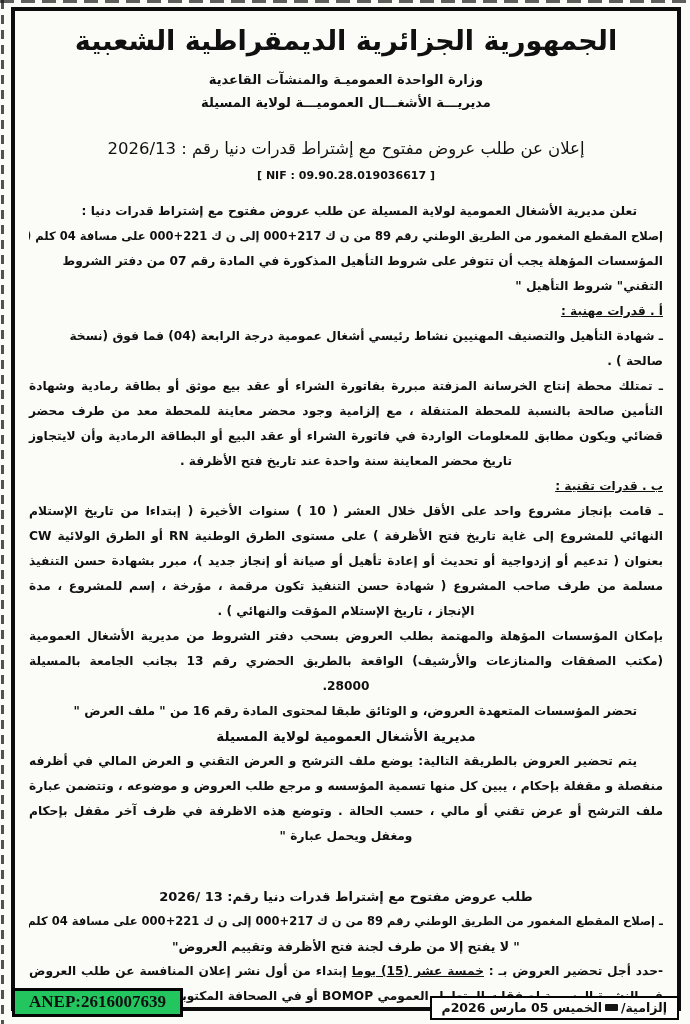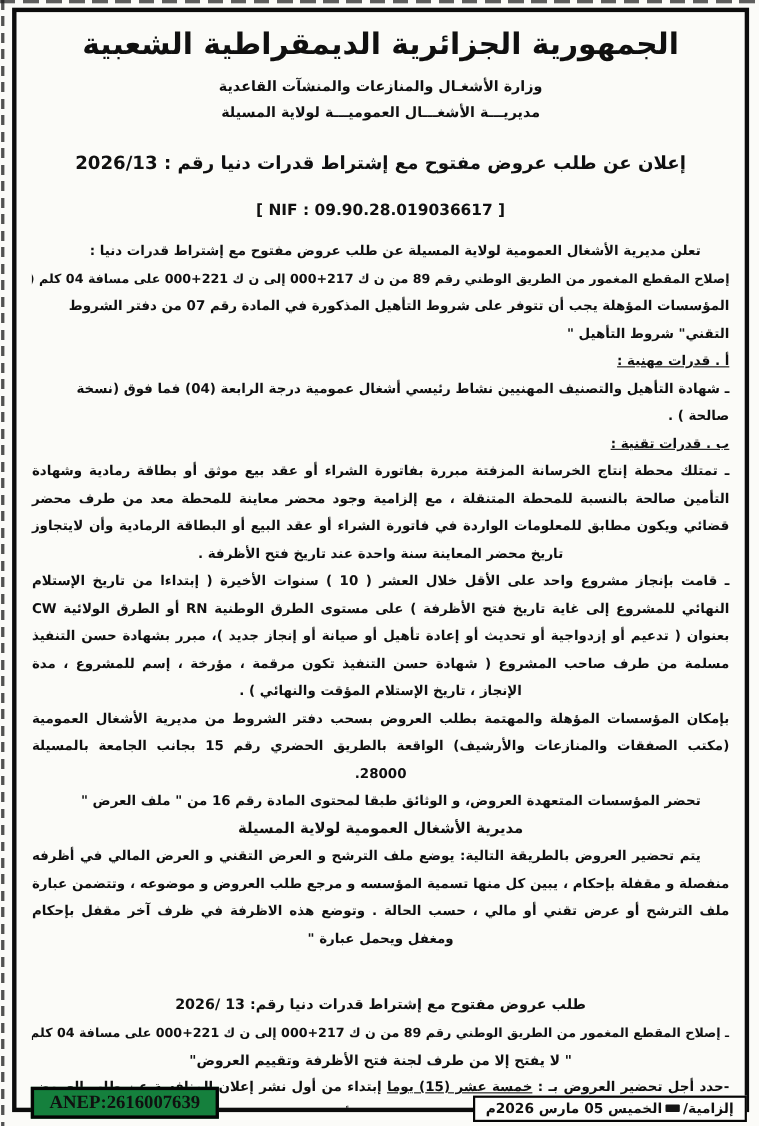--- a/index.html
+++ b/index.html
@@ -28,40 +28,40 @@
     border:4px solid #0c0c0c;
   }
   .content {
     position:absolute; inset:0;
     padding:8px 14px 4px 14px;
     direction:rtl;
     overflow:hidden;
   }
   .country   { font-size:27px; font-weight:bold; text-align:center; margin:6px 0 12px; letter-spacing:-1px; }
   .sub       { font-size:13px;  font-weight:bold; text-align:center; line-height:23px; }
-  .announce  { font-size:16.5px; font-weight:bold; text-align:center; margin-top:25px; }
-  .nif       { font-size:14px; font-weight:bold; text-align:center; margin-top:25px; direction:ltr; }
+  .announce  { font-size:16.5px; font-weight:normal; text-align:center; margin-top:25px; }
+  .nif       { font-size:11px; font-weight:bold; text-align:center; margin-top:11px; direction:ltr; }
   .bodytext  { margin-top:17px; }
   .p {
     font-size:12.2px; font-weight:700; line-height:25px;
     text-align:justify; text-align-last:right; margin:0;
   }
   .just    { text-align:justify; text-align-last:center; }
   .right   { text-align:right; text-align-last:right; }
   .center  { text-align:center; text-align-last:center; }
   .indent  { text-indent:26px; }
   .heading { text-decoration:underline; }
   .oneline { white-space:nowrap; overflow:hidden; font-size:11.5px; }
   .duration{ text-decoration:underline; }
   .env1 { font-size:13.5px; }
   .env2 { font-size:13px;margin-top:35px; }
   .env4 { font-size:12.5px; }
   .anep-box {
-    position:absolute; left:28px; bottom:7px;
-    border:3px solid #050505; background:#15803d;
+    position:absolute; left:12px; bottom:7px;
+    border:3px solid #050505; background:#22c55e;
     padding:1px 14px 2px;
     font-family:"Liberation Serif", serif;
     font-weight:bold; font-size:17px; direction:ltr;
   }
   .pub-box {
     position:absolute; right:11px; bottom:4px;
     border:2px solid #050505; background:#fdfdfb;
     padding:2px 10px 3px;
     font-size:12.5px; font-weight:bold;
     direction:rtl; display:flex; align-items:center; gap:3px;
@@ -72,39 +72,39 @@
 <body>
 
 <div class="page">
   <div class="edge-left"></div>
   <div class="edge-top"></div>
 
   <div class="frame">
     <div class="content">
 
       <div class="country">الجمهورية الجزائرية الديمقراطية الشعبية</div>
-      <div class="sub">وزارة الأشغـال والمنازعات والمنشآت القاعدية</div>
+      <div class="sub">وزارة الواحدة العموميـة والمنشآت القاعدية</div>
       <div class="sub">مديريـــة الأشغـــال العموميـــة لولاية المسيلة</div>
 
       <div class="announce">إعلان عن طلب عروض مفتوح مع إشتراط قدرات دنيا رقم : 2026/13</div>
       <div class="nif">[ NIF : 09.90.28.019036617 ]</div>
 
       <div class="bodytext">
         <p class="p right indent">تعلن مديرية الأشغال العمومية لولاية المسيلة عن طلب عروض مفتوح مع إشتراط قدرات دنيا :</p>
         <p class="p right oneline">إصلاح المقطع المغمور من الطريق الوطني رقم 89 من ن ك 217+000 إلى ن ك 221+000 على مسافة 04 كلم ( ولاية المسيلة )</p>
         <p class="p right">المؤسسات المؤهلة يجب أن تتوفر على شروط التأهيل المذكورة في المادة رقم 07 من دفتر الشروط التقني" شروط التأهيل "</p>
 
         <p class="p right heading">أ . قدرات مهنية :</p>
         <p class="p right">ـ شهادة التأهيل والتصنيف المهنيين نشاط رئيسي أشغال عمومية درجة الرابعة (04) فما فوق (نسخة صالحة ) .</p>
 
+        <p class="p just">ـ تمتلك محطة إنتاج الخرسانة المزفتة مبررة بفاتورة الشراء أو عقد بيع موثق أو بطاقة رمادية وشهادة التأمين صالحة بالنسبة للمحطة المتنقلة ، مع إلزامية وجود محضر معاينة للمحطة معد من طرف محضر قضائي ويكون مطابق للمعلومات الواردة في فاتورة الشراء أو عقد البيع أو البطاقة الرمادية وأن لايتجاوز تاريخ محضر المعاينة سنة واحدة عند تاريخ فتح الأظرفة .</p>
         <p class="p right heading">ب . قدرات تقنية :</p>
-        <p class="p just">ـ تمتلك محطة إنتاج الخرسانة المزفتة مبررة بفاتورة الشراء أو عقد بيع موثق أو بطاقة رمادية وشهادة التأمين صالحة بالنسبة للمحطة المتنقلة ، مع إلزامية وجود محضر معاينة للمحطة معد من طرف محضر قضائي ويكون مطابق للمعلومات الواردة في فاتورة الشراء أو عقد البيع أو البطاقة الرمادية وأن لايتجاوز تاريخ محضر المعاينة سنة واحدة عند تاريخ فتح الأظرفة .</p>
         <p class="p just">ـ قامت بإنجاز مشروع واحد على الأقل خلال العشر ( 10 ) سنوات الأخيرة ( إبتداءا من تاريخ الإستلام النهائي للمشروع إلى غاية تاريخ فتح الأظرفة ) على مستوى الطرق الوطنية RN أو الطرق الولائية CW بعنوان ( تدعيم أو إزدواجية أو تحديث أو إعادة تأهيل أو صيانة أو إنجاز جديد )، مبرر بشهادة حسن التنفيذ مسلمة من طرف صاحب المشروع ( شهادة حسن التنفيذ تكون مرقمة ، مؤرخة ، إسم للمشروع ، مدة الإنجاز ، تاريخ الإستلام المؤقت والنهائي ) .</p>
 
-        <p class="p just">بإمكان المؤسسات المؤهلة والمهتمة بطلب العروض بسحب دفتر الشروط من مديرية الأشغال العمومية (مكتب الصفقات والمنازعات والأرشيف) الواقعة بالطريق الحضري رقم 15 بجانب الجامعة بالمسيلة 28000.</p>
+        <p class="p just">بإمكان المؤسسات المؤهلة والمهتمة بطلب العروض بسحب دفتر الشروط من مديرية الأشغال العمومية (مكتب الصفقات والمنازعات والأرشيف) الواقعة بالطريق الحضري رقم 13 بجانب الجامعة بالمسيلة 28000.</p>
         <p class="p right indent">تحضر المؤسسات المتعهدة العروض، و الوثائق طبقا لمحتوى المادة رقم 16 من " ملف العرض "</p>
         <p class="p center env1">مديرية الأشغال العمومية لولاية المسيلة</p>
 
         <p class="p just indent">يتم تحضير العروض بالطريقة التالية: يوضع ملف الترشح و العرض التقني و العرض المالي في أظرفه منفصلة و مقفلة بإحكام ، يبين كل منها تسمية المؤسسه و مرجع طلب العروض و موضوعه ، وتتضمن عبارة ملف الترشح أو عرض تقني أو مالي ، حسب الحالة . وتوضع هذه الاظرفة في ظرف آخر مقفل بإحكام ومغفل ويحمل عبارة "</p>
         <p class="p center env2">طلب عروض مفتوح مع إشتراط قدرات دنيا رقم: 13 /2026</p>
         <p class="p center oneline">ـ إصلاح المقطع المغمور من الطريق الوطني رقم 89 من ن ك 217+000 إلى ن ك 221+000 على مسافة 04 كلم ( ولاية المسيلة )</p>
         <p class="p center env4">" لا يفتح إلا من طرف لجنة فتح الأظرفة وتقييم العروض"</p>
 
         <p class="p just"><span>-حدد أجل تحضير العروض بـ : </span><span class="duration">خمسة عشر (15) يوما</span><span> إبتداء من أول نشر إعلان المنافسة عن طلب العروض في النشرة الرسمية لصفقات المتعامل العمومي BOMOP أو في الصحافة المكتوبة أو الإلكترونية ، إلى غاية الساعة الواحدة والنصف زوالا ( 13:30 ) من اليوم الأخير من أجل تحضير العروض .</span></p>
         <p class="p just">- إيداع العروض يكون في اليوم الأخير من أجل تحضير العروض إلى غاية الساعة الواحدة و النصف زوالا ( 13:30 ) وإذا صادف هذا اليوم يوم عطلة أو يوم راحة قانونية ، فإن مدة تحضير العروض تمدد إلى غاية يوم العمل الموالي في نفس التوقيت .</p>

